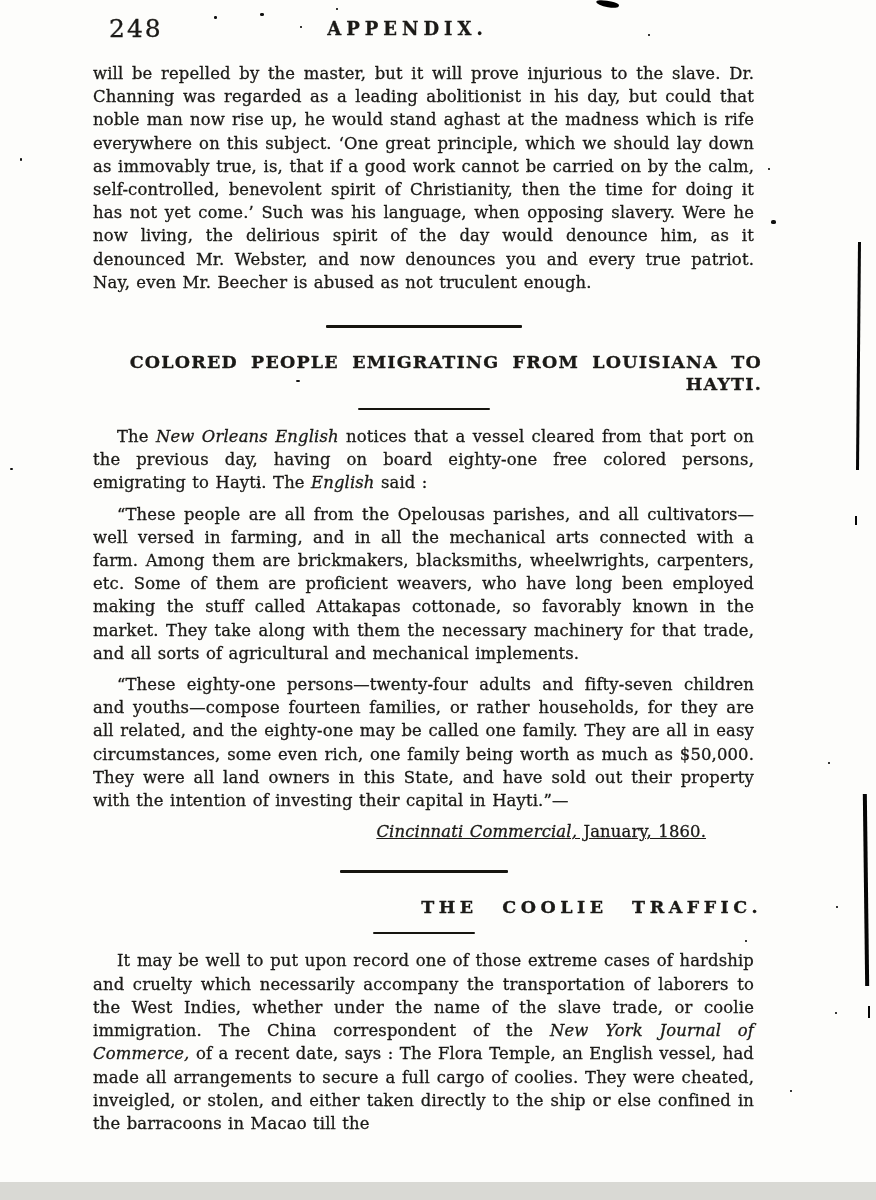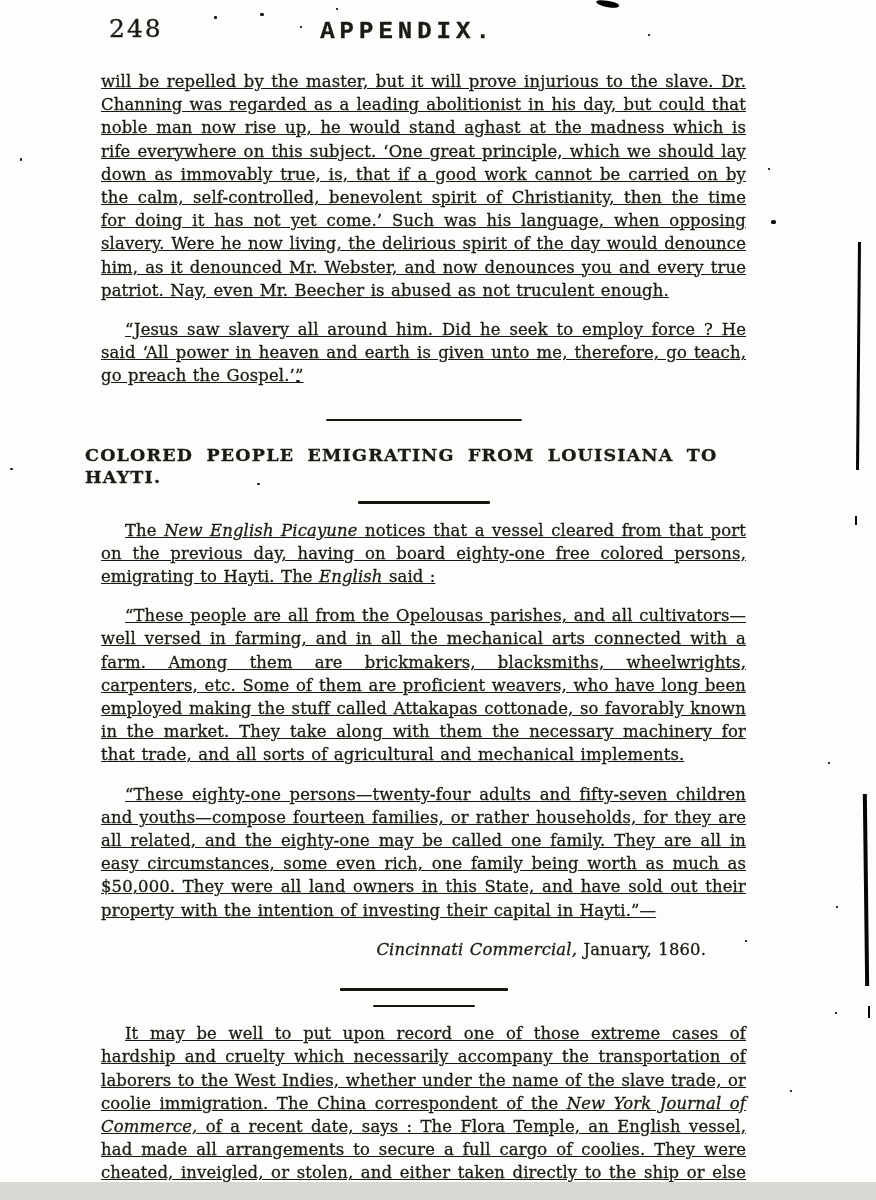--- a/index.html
+++ b/index.html
@@ -21,53 +21,54 @@
     width: 677px; height: 32px;
   }
   .page-number {
     position: absolute; left: 24px; top: 2px;
     font-size: 25px; letter-spacing: 2px;
   }
   .header-title {
     position: absolute; left: 0; top: 6px; width: 100%;
     text-align: center;
     transform: translateX(-16px);
-    font-size: 24px; font-weight: bold;
-    letter-spacing: 5px; word-spacing: 4px; font-family: Liberation Mono, monospace;
+    font-size: 18px; font-weight: bold;
+    letter-spacing: 5px; word-spacing: 4px;
   }
   .content {
     position: absolute;
     left: 85px; top: 54px; width: 677px;
     font-size: 16.4px; line-height: 23.2px;
     text-align: justify;
     letter-spacing: 0.15px; word-spacing: 1px;
   }
-  .para { margin: 16px; text-decoration: underline; }
+  .para { margin: 8px; }
   .indent { text-indent: 24px; }
   .it { font-style: italic; }
   .rule {
     height: 2.5px; background: #16150f;
     border-radius: 1px;
   }
   .r1 { width: 196px; margin: 31px auto 0; }
   .r2 { width: 132px; margin: 13px auto 0; }
   .r3 { width: 168px; margin: 27px auto 0; }
   .r4 { width: 102px; margin: 14px auto 0; }
   .section-heading {
     margin: 23px 0 0 0;
-    text-align: left;
+    text-align: right;
     font-size: 17.5px; font-weight: bold;
     line-height: 22px;
   }
   .h1sp { letter-spacing: 1.2px; word-spacing: 6px; }
   .h2sp { letter-spacing: 4.5px; word-spacing: 14px; }
   .para-after-rule { margin-top: 15px; }
   .attribution {
     margin: 0; padding-right: 56px;
     text-align: right;
+    text-decoration: underline;
   }
   
   .artifacts { position: absolute; left: 0; top: 0; width: 876px; height: 1200px; pointer-events: none; }
   .speck { position: absolute; background: #101010; border-radius: 40%; }
   .smudge {
     position: absolute; left: 596px; top: 1px; width: 23px; height: 6px;
     background: #000; border-radius: 50% 40% 50% 60%;
     transform: rotate(10deg);
   }
   .vline { position: absolute; background: #060606; }
@@ -83,38 +84,38 @@
 
   <div class="running-head">
     <span class="page-number">248</span>
     <span class="header-title">APPENDIX.</span>
   </div>
 
   <div class="content">
 
     <p class="para"><span>will be repelled by the master, but it will prove injurious to the slave. Dr. Channing was regarded as a leading abolitionist in his day, but could that noble man now rise up, he would stand aghast at the madness which is rife everywhere on this subject. ‘One great principle, which we should lay down as immovably true, is, that if a good work cannot be carried on by the calm, self-controlled, benevolent spirit of Christianity, then the time for doing it has not yet come.’ Such was his language, when opposing slavery. Were he now living, the delirious spirit of the day would denounce him, as it denounced Mr. Webster, and now denounces you and every true patriot. Nay, even Mr. Beecher is abused as not truculent enough.</span></p>
 
-    <p class="para indent"><span>“Jesus saw slavery all around him. Did he seek to employ force ? He said ‘All power in heaven and earth is given unto me, therefore, go teach, go preach the Gospel.’”</span></p>
 
     <div class="rule r1"></div>
 
     <h2 class="section-heading h1sp">COLORED PEOPLE EMIGRATING FROM LOUISIANA TO HAYTI.</h2>
 
     <div class="rule r2"></div>
 
-    <p class="para indent para-after-rule"><span>The </span><span class="it">New English Picayune</span><span> notices that a vessel cleared from that port on the previous day, having on board eighty-one free colored persons, emigrating to Hayti. The </span><span class="it">English</span><span> said :</span></p>
+    <p class="para indent para-after-rule"><span>The </span><span class="it">New Orleans English</span><span> notices that a vessel cleared from that port on the previous day, having on board eighty-one free colored persons, emigrating to Hayti. The </span><span class="it">English</span><span> said :</span></p>
 
     <p class="para indent"><span>“These people are all from the Opelousas parishes, and all cultivators—well versed in farming, and in all the mechanical arts connected with a farm. Among them are brickmakers, blacksmiths, wheelwrights, carpenters, etc. Some of them are proficient weavers, who have long been employed making the stuff called Attakapas cottonade, so favorably known in the market. They take along with them the necessary machinery for that trade, and all sorts of agricultural and mechanical implements.</span></p>
 
     <p class="para indent"><span>“These eighty-one persons—twenty-four adults and fifty-seven children and youths—compose fourteen families, or rather households, for they are all related, and the eighty-one may be called one family. They are all in easy circumstances, some even rich, one family being worth as much as $50,000. They were all land owners in this State, and have sold out their property with the intention of investing their capital in Hayti.”—</span></p>
 
     <p class="attribution"><span class="it">Cincinnati Commercial,</span><span> January, 1860.</span></p>
 
     <div class="rule r3"></div>
 
+    <h2 class="section-heading h2sp">THE COOLIE TRAFFIC.</h2>
 
     <div class="rule r4"></div>
 
     <p class="para indent para-after-rule"><span>It may be well to put upon record one of those extreme cases of hardship and cruelty which necessarily accompany the transportation of laborers to the West Indies, whether under the name of the slave trade, or coolie immigration. The China correspondent of the </span><span class="it">New York Journal of Commerce,</span><span> of a recent date, says : The Flora Temple, an English vessel, had made all arrangements to secure a full cargo of coolies. They were cheated, inveigled, or stolen, and either taken directly to the ship or else confined in the barracoons in Macao till the</span></p>
 
   </div>
 
   <div class="artifacts">
     <div class="smudge"></div>
     <div class="vline vl1"></div>

